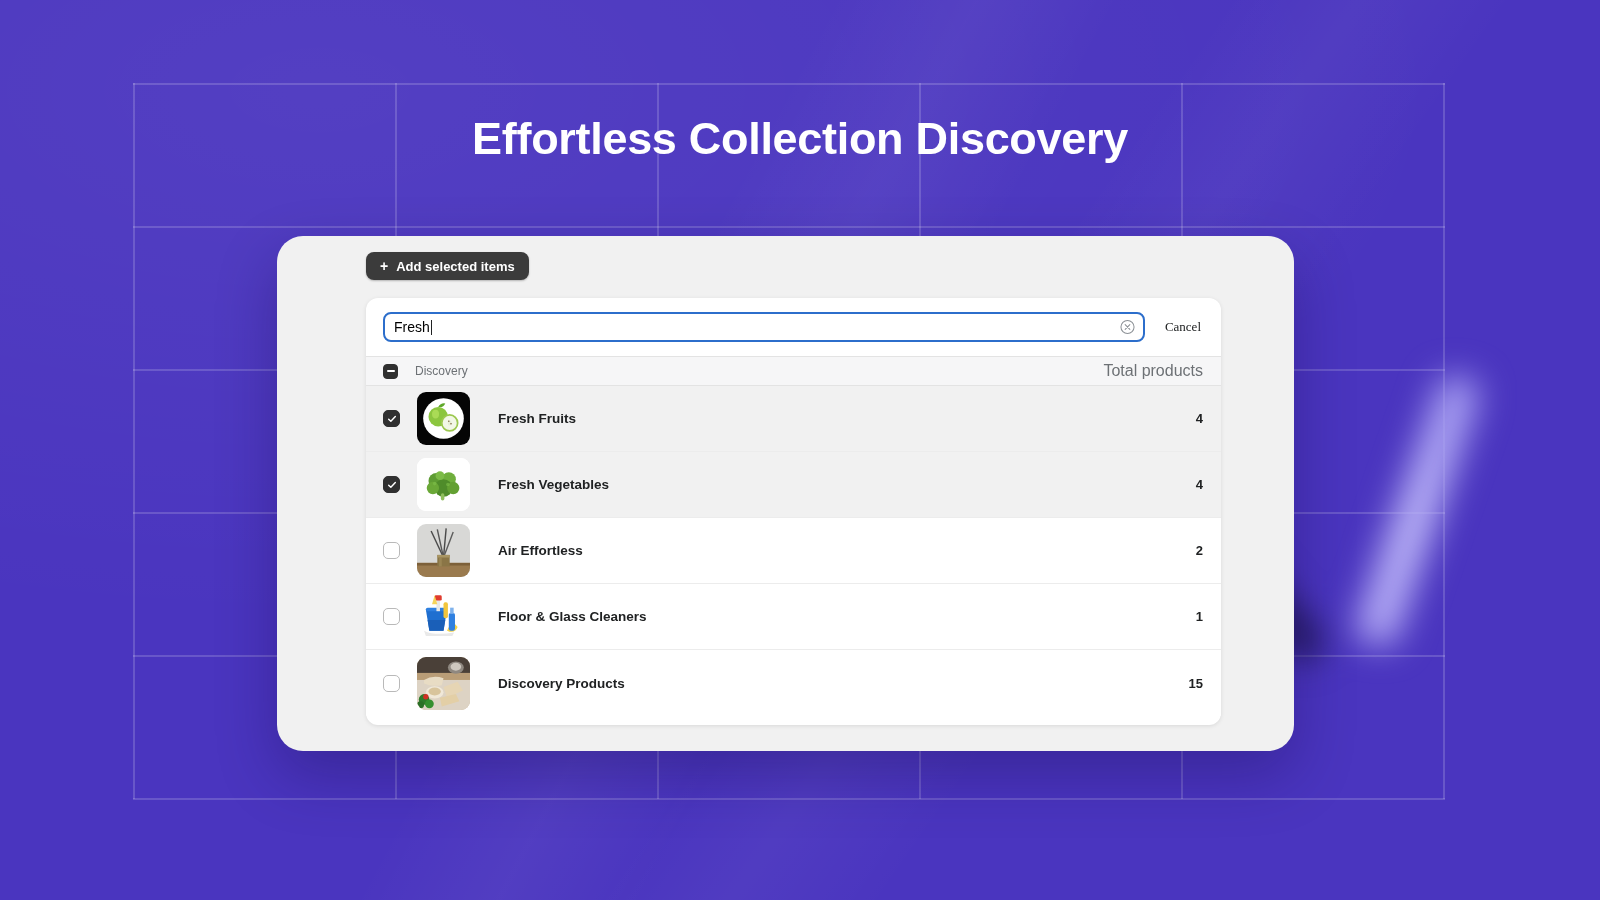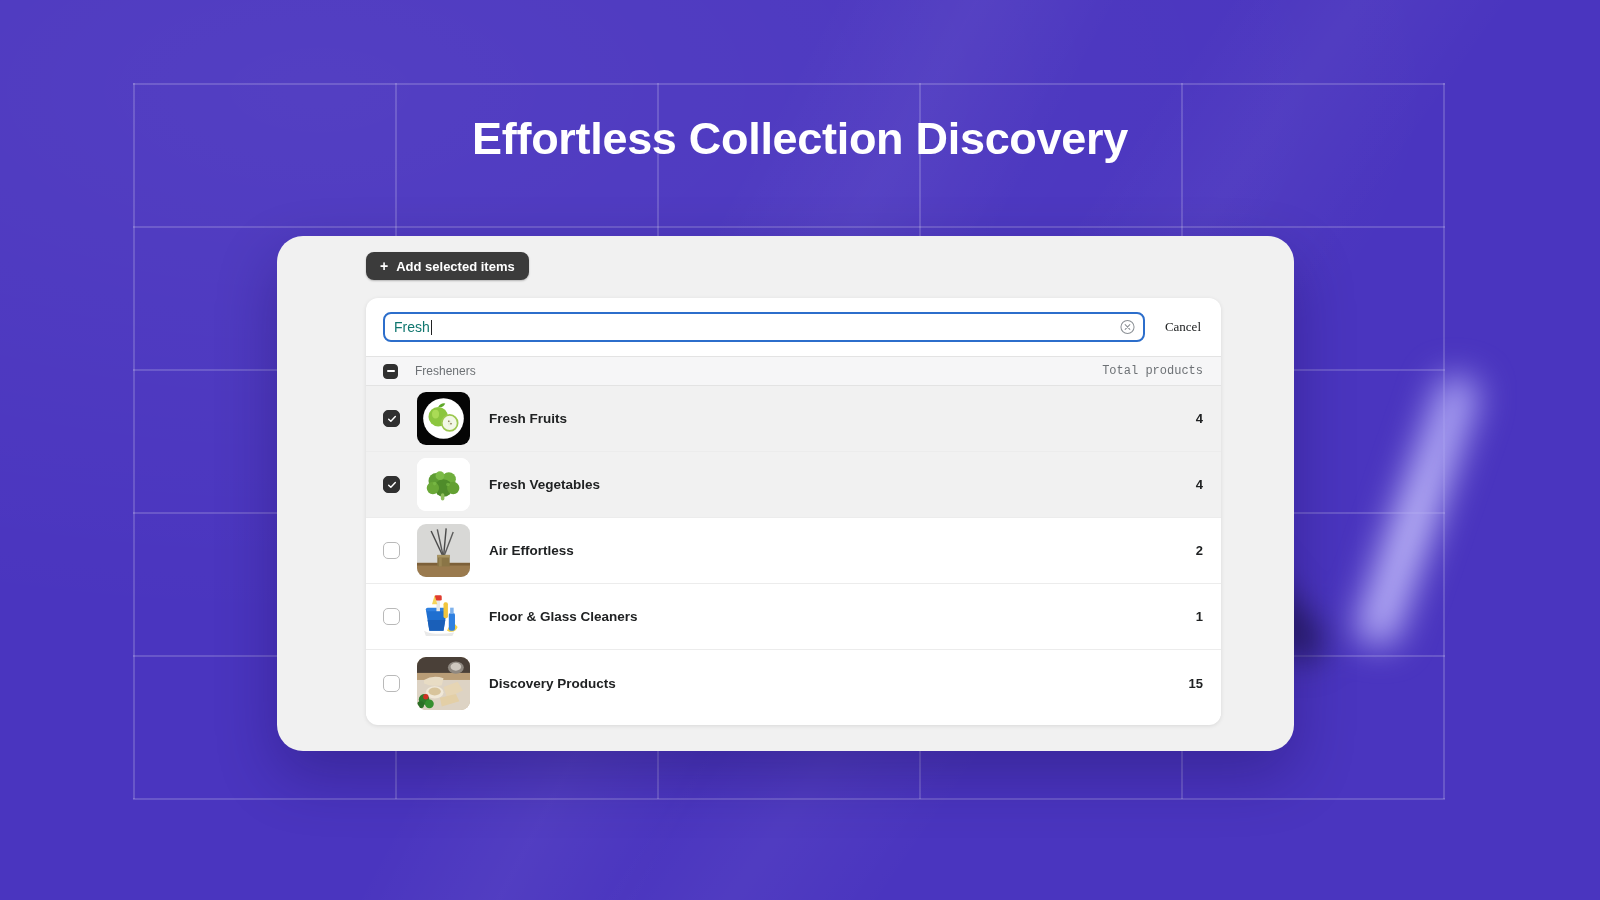--- a/index.html
+++ b/index.html
@@ -115,21 +115,21 @@
     flex: 1;
     height: 30px;
     background: #fff;
     border: 2px solid #2c6ecb;
     border-radius: 8px;
     display: flex; align-items: center;
     padding: 0 30px 0 9px;
   }
   .search-value {
     font-size: 14px;
-    color: #0f766e;
+    color: #000000;
     line-height: 1;
     white-space: nowrap;
   }
   .caret {
     display: inline-block;
     width: 1px; height: 15px;
     background: #202223;
     margin-left: 1px;
     vertical-align: middle;
   }
@@ -158,23 +158,22 @@
     border-bottom: 1px solid #e3e3e3;
     padding: 0 18px 0 17px;
   }
   .th-label {
     font-size: 12px;
     color: #6d7175;
     margin-left: 17px;
   }
   .th-right {
     margin-left: auto;
-    font-size: 12px;
+    font-size: 16px;
     color: #6d7175;
-    font-family: Liberation Mono, monospace;
   }
 
   .row {
     display: flex; align-items: center;
     height: 66px;
     padding: 0 18px 0 17px;
     border-bottom: 1px solid #ececec;
     background: #ffffff;
   }
   .row.selected { background: #f1f1f1; }
@@ -185,21 +184,21 @@
     margin-left: 17px;
     border-radius: 9px;
     overflow: hidden;
     flex: none;
     position: relative;
     background: #fff;
   }
   .thumb svg { display: block; width: 100%; height: 100%; }
 
   .row-label {
-    margin-left: 19px;
+    margin-left: 28px;
     font-size: 13.5px;
     font-weight: 700;
     color: #202223;
     white-space: nowrap;
   }
   .row-count {
     margin-left: auto;
     font-size: 13px;
     font-weight: 700;
     color: #202223;
@@ -268,21 +267,21 @@
             </svg>
           </span>
         </div>
         <button class="cancel-btn">Cancel</button>
       </div>
 
       <div class="thead">
         <span class="cb on cb-head">
           <span class="dash"></span>
         </span>
-        <span class="th-label">Fresheners</span>
+        <span class="th-label">Discovery</span>
         <span class="th-right">Total products</span>
       </div>
 
       <div class="row selected">
         <span class="cb on">
           <svg class="mark" viewBox="0 0 12 12">
               <path d="M2 6.2 L4.6 8.8 L10 3" fill="none" stroke="#fff" stroke-width="1.7" stroke-linecap="round" stroke-linejoin="round"></path>
             </svg>
         </span>
         <span class="thumb">

